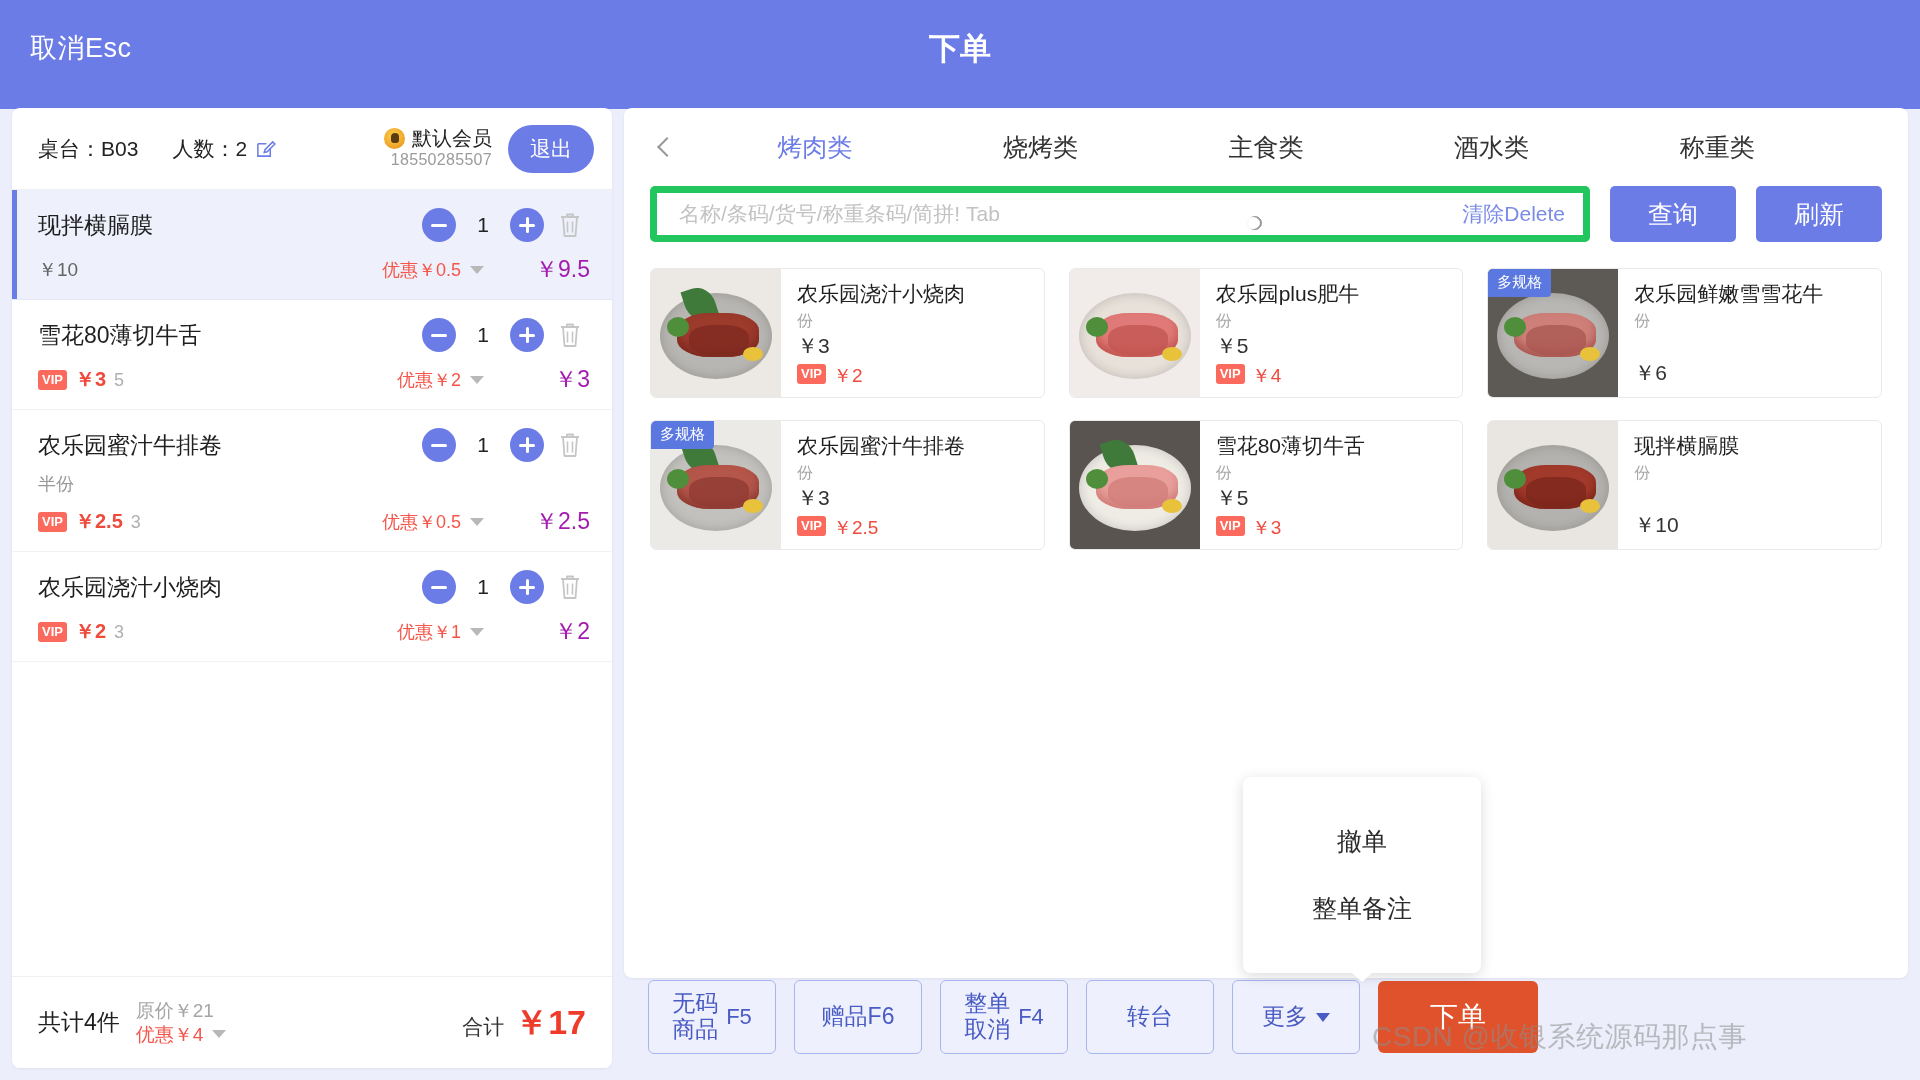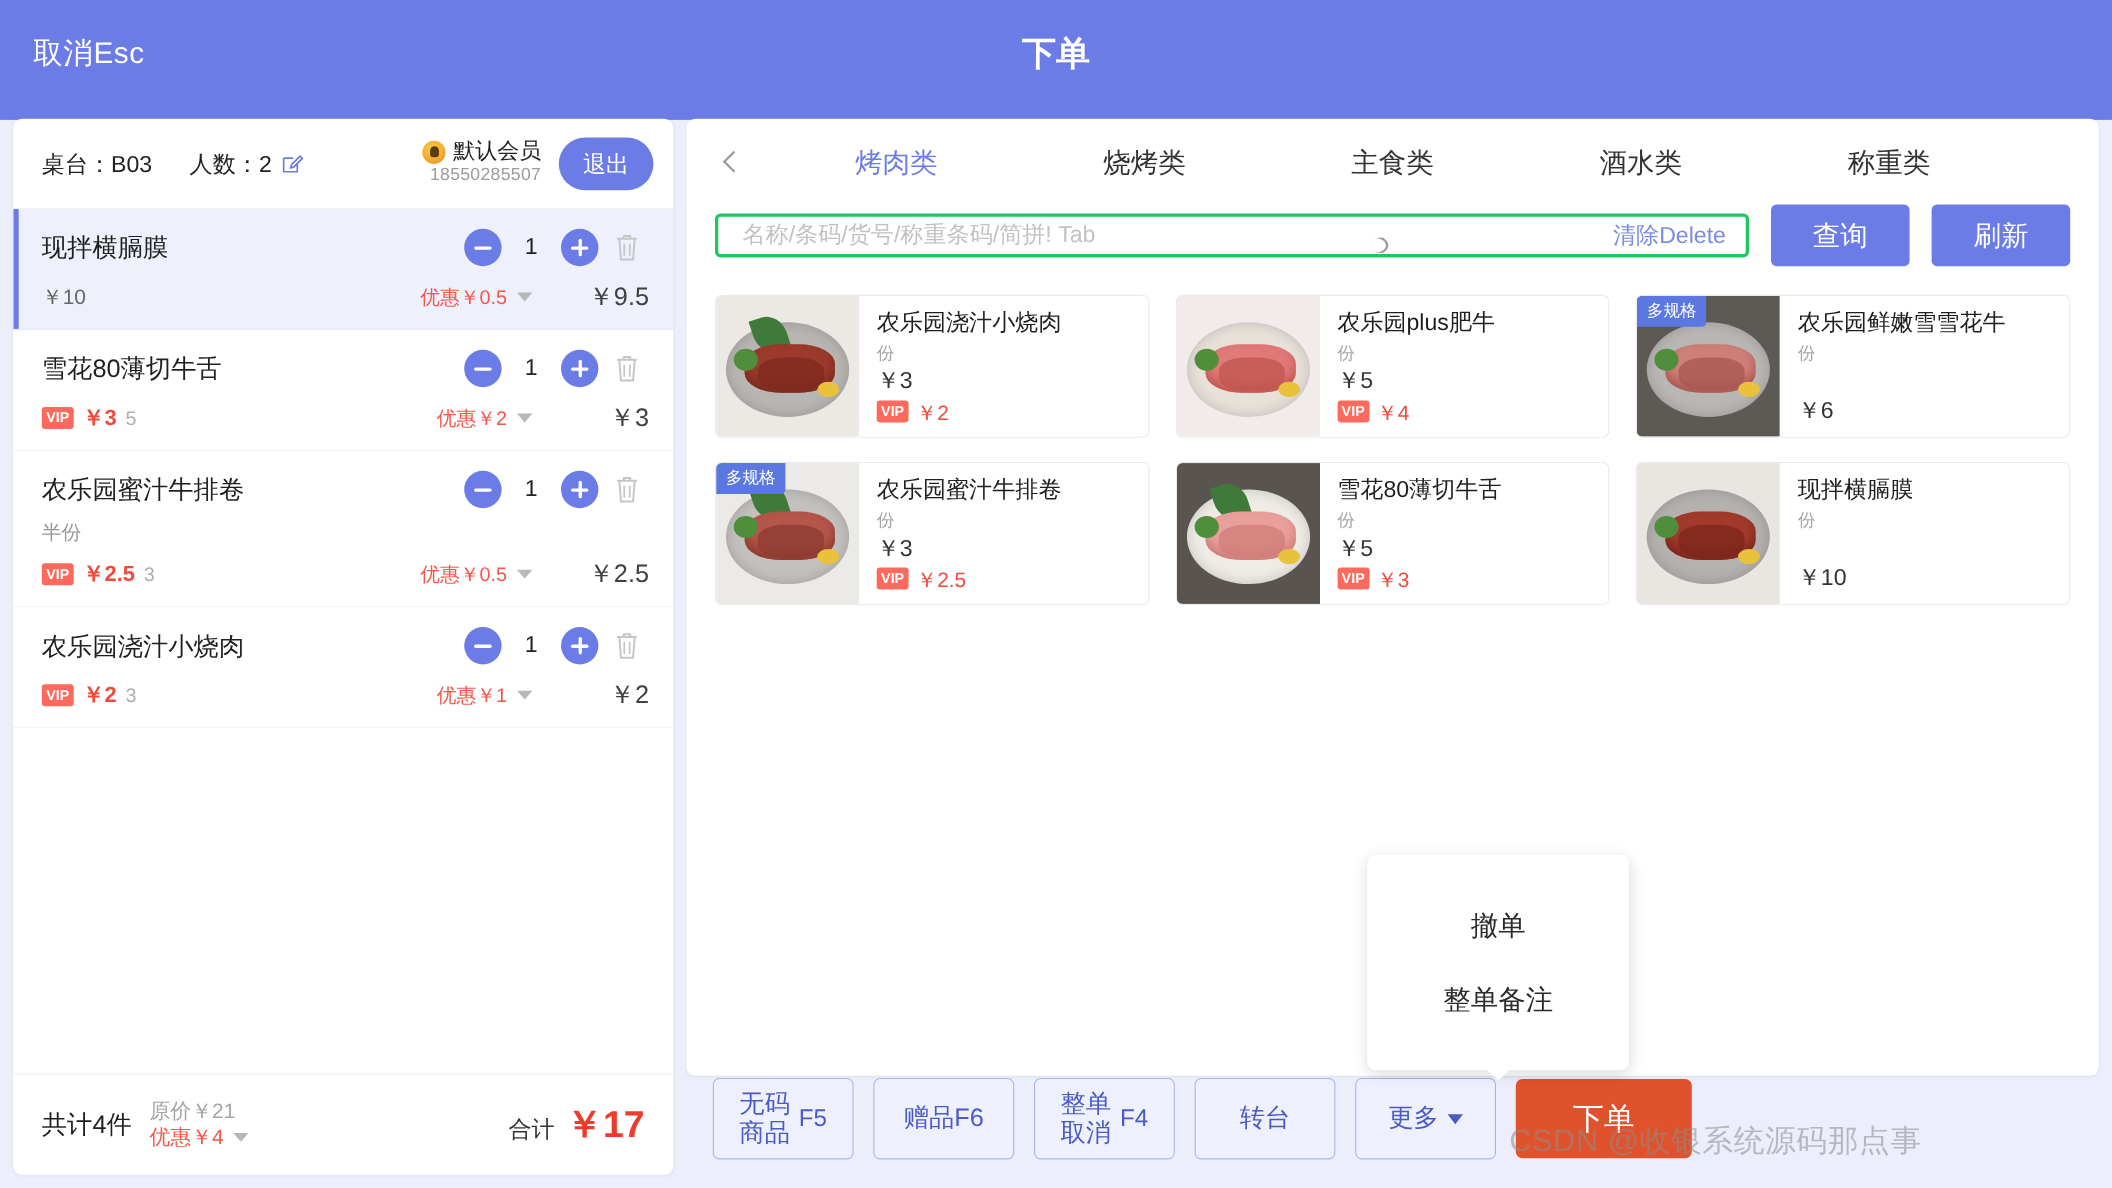--- a/index.html
+++ b/index.html
@@ -90,21 +90,21 @@
     transform: translateY(-2px);
   }
   .vip-price { font-size: 20px; color: #ef4b3c; font-weight: bold; }
   .orig-price { font-size: 18px; color: #b0b0b0; }
   .plain-price { font-size: 19px; color: #666; }
   .discount { font-size: 18px; color: #f4564a; }
   .caret-down {
     width: 0; height: 0; border-left: 7px solid transparent; border-right: 7px solid transparent;
     border-top: 8px solid #b8b8b8; margin-left: 9px; cursor: pointer;
   }
-  .row-total { font-size: 23px; color: #404040; min-width: 92px; text-align: right; margin-left: 14px; }
+  .row-total { font-size: 23px; color: #a21caf; min-width: 92px; text-align: right; margin-left: 14px; }
 
   .cart-footer {
     flex: 0 0 92px; height: 92px; border-top: 1px solid #efefef;
     display: flex; align-items: center; padding: 0 26px; background: #fff;
   }
   .sum-count { font-size: 23px; color: #1f1f1f; }
   .sum-mid { margin-left: 16px; line-height: 1.25; }
   .sum-orig { font-size: 19px; color: #a5a5a5; }
   .sum-disc { font-size: 19px; color: #f4564a; display: flex; align-items: center; }
   .sum-right { margin-left: auto; display: flex; align-items: baseline; gap: 10px; }
@@ -124,21 +124,21 @@
   }
   .chev { width: 14px; height: 14px; border-top: 2.5px solid #999; border-right: 2.5px solid #999; }
   .chev.left { transform: rotate(-135deg); }
   .chev.right { transform: rotate(45deg); }
   .cat-list { flex: 1 1 auto; display: flex; align-items: center; justify-content: space-around; padding: 0 18px; }
   .cat-item { font-size: 25px; color: #333; cursor: pointer; padding: 6px 10px; }
   .cat-item.active { color: #6c7ce6; }
 
   .search-bar { display: flex; align-items: center; padding: 0 26px 0 26px; gap: 20px; }
   .search-box {
-    flex: 1 1 auto; height: 40px; border: 3px solid #22c55e; border-radius: 5px;
+    flex: 1 1 auto; height: 56px; border: 7px solid #22c55e; border-radius: 5px;
     display: flex; align-items: center; padding: 0 18px 0 22px; background: #fff;
   }
   .search-input {
     flex: 1 1 auto; border: none; outline: none; font-size: 21px; color: #444;
     font-family: inherit; background: transparent;
   }
   .search-input::placeholder { color: #c2c2c2; }
   .clear-link { font-size: 21px; color: #7b8be8; cursor: pointer; white-space: nowrap; }
   .act-btn {
     width: 126px; height: 56px; border-radius: 5px; background: #6c7ce6; color: #fff;

